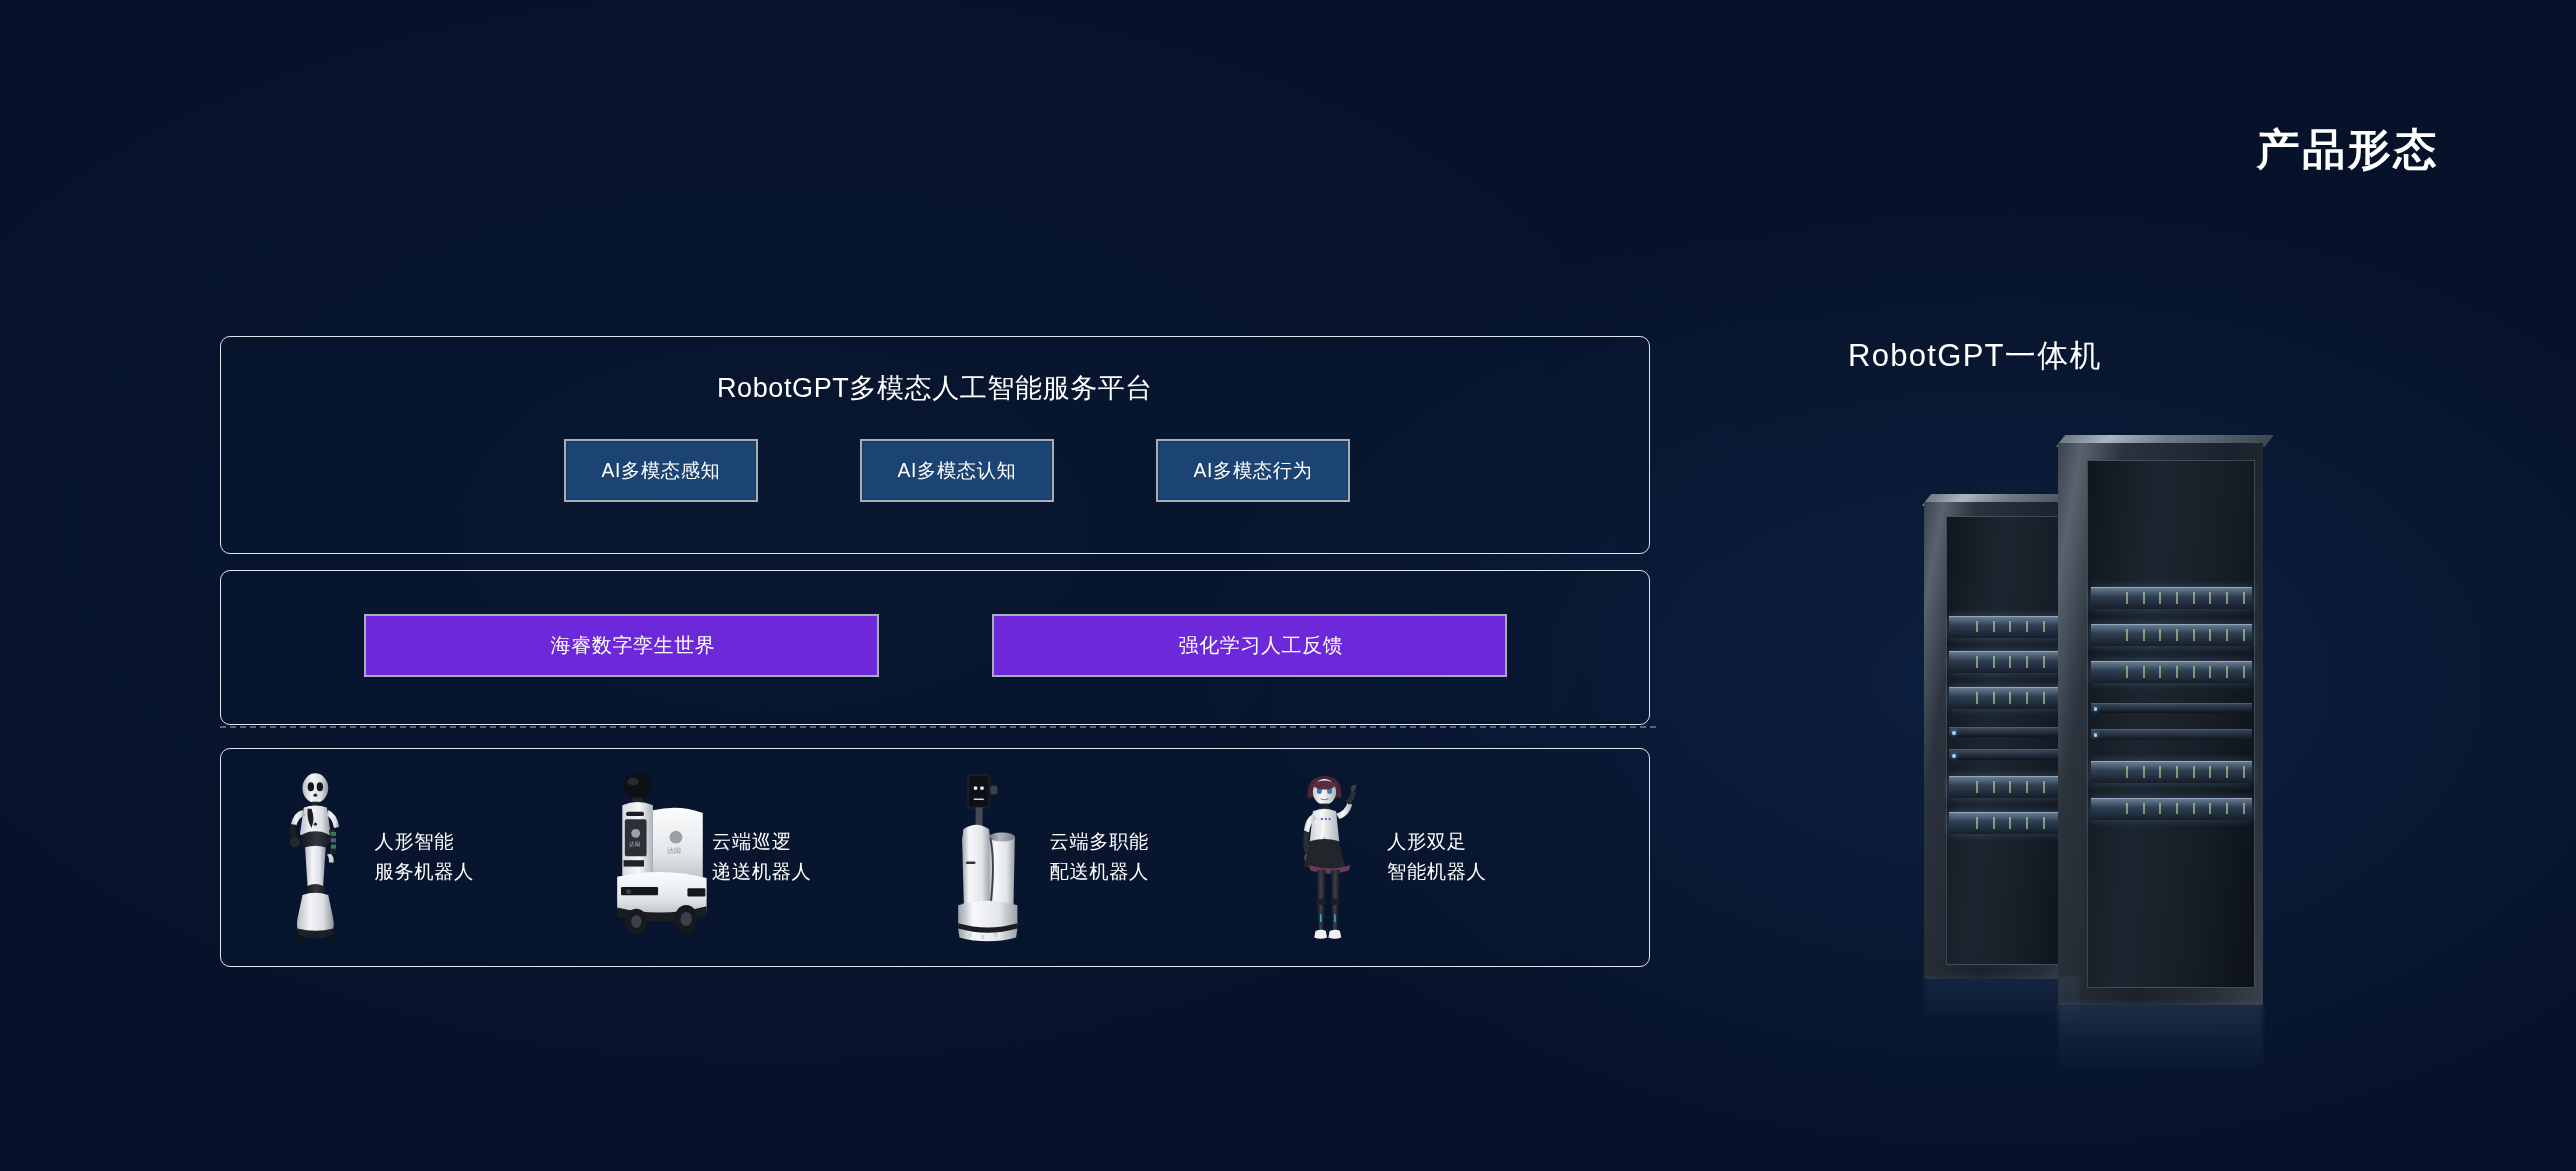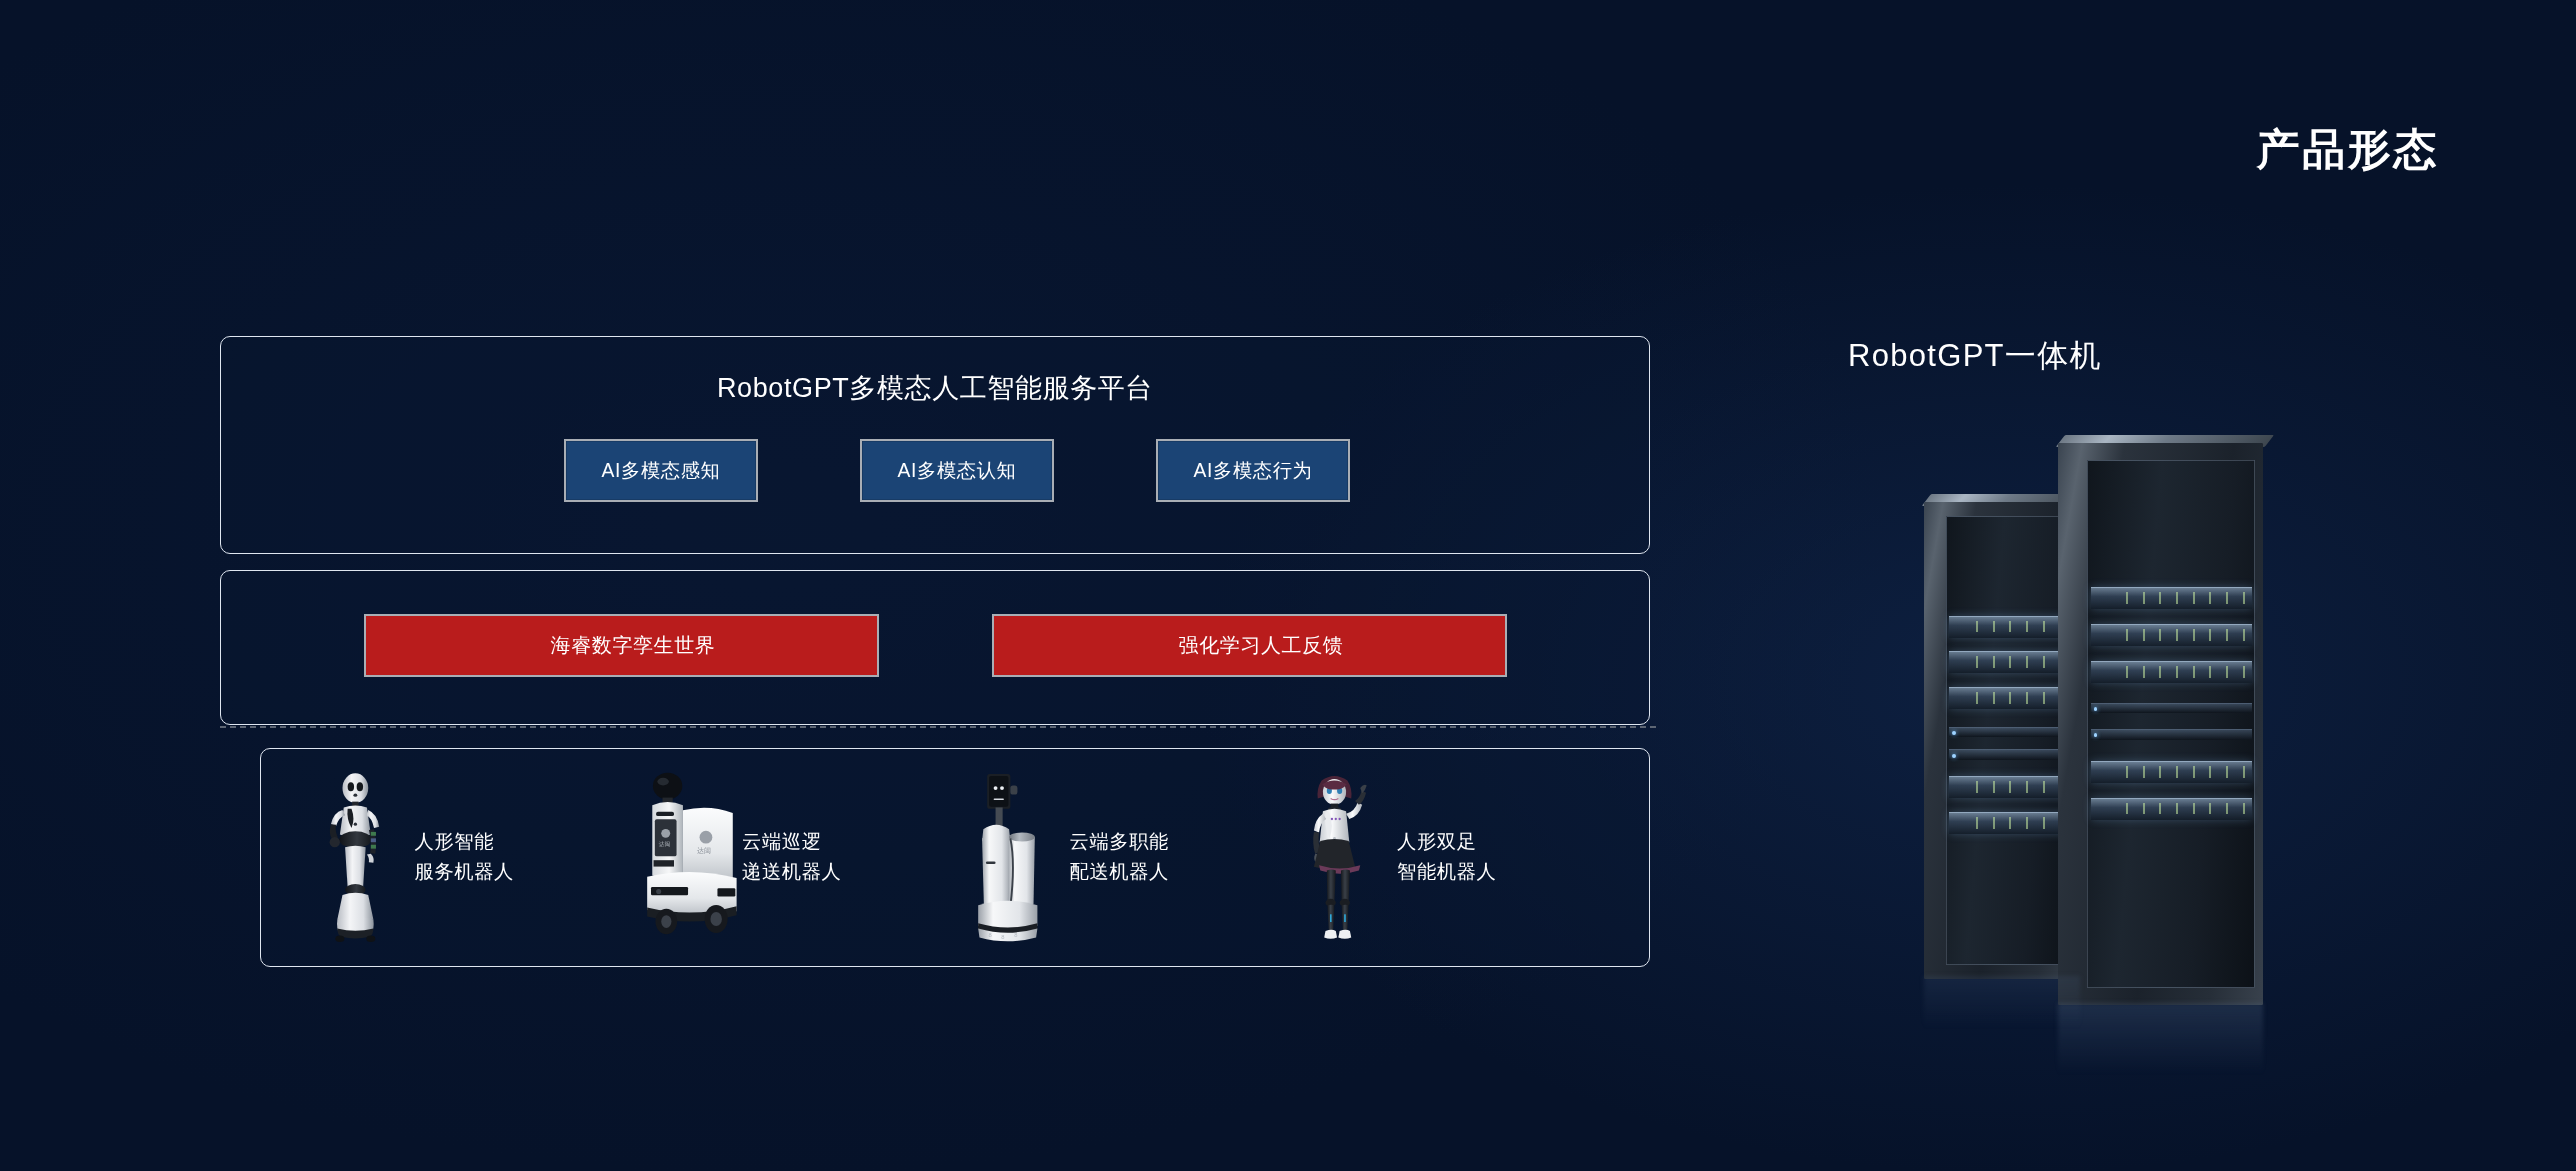--- a/index.html
+++ b/index.html
@@ -56,21 +56,21 @@
 
   .card {
     border: 1.3px solid #dfe6f0;
     border-radius: 10px;
     background: rgba(9, 22, 48, 0.35);
     position: relative;
   }
 
   .card-platform { height: 218px; }
   .card-engine   { height: 155px; margin-top: 15.5px; }
-  .card-robots   { height: 219px; margin-top: 23px; margin-left: 40px; }
+  .card-robots   { height: 219px; margin-top: 23px; }
 
   .platform-title {
     text-align: center;
     font-size: 27px;
     font-weight: 400;
     letter-spacing: 0.6px;
     color: #ffffff;
     padding-top: 33px;
   }
 
@@ -97,21 +97,21 @@
   }
 
   .wide-row {
     display: flex;
     justify-content: center;
     gap: 113px;
     padding-top: 43px;
   }
 
   .wide-chip {
-    background: #b91c1c;
+    background: #6d28d9;
     border: 2.6px solid #a9aeb5;
     width: 515px;
     height: 63px;
     display: flex;
     align-items: center;
     justify-content: center;
     font-size: 20px;
     letter-spacing: 0.6px;
     color: #ffffff;
     padding-left: 24px;

